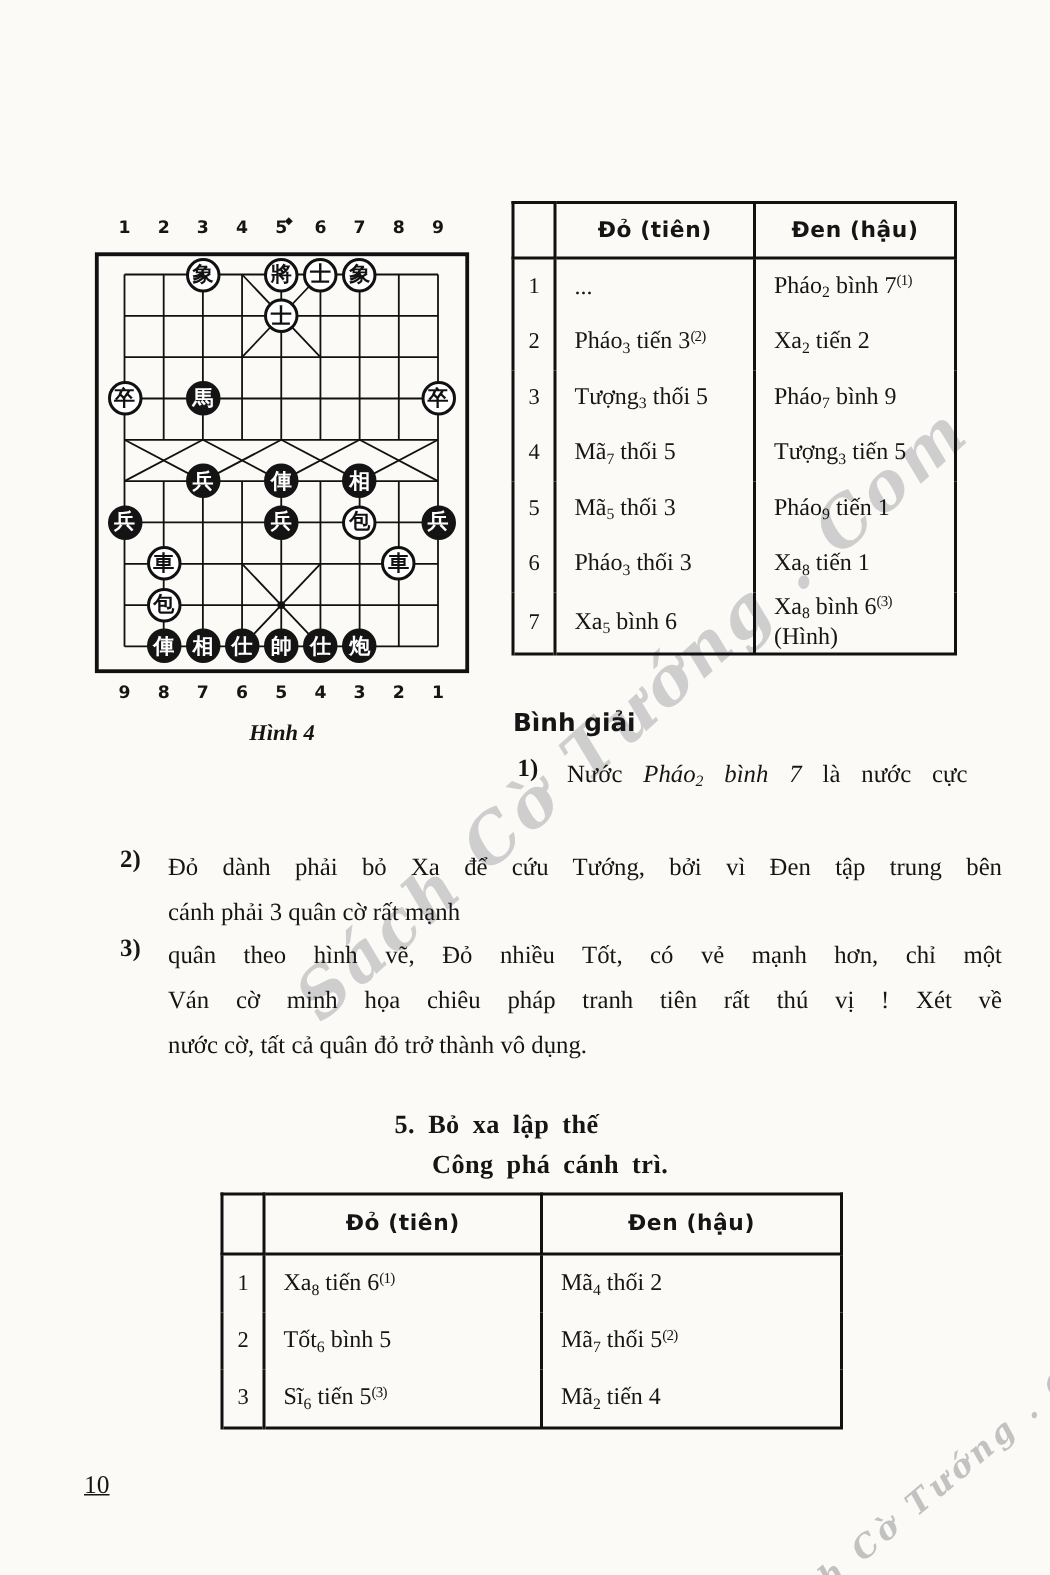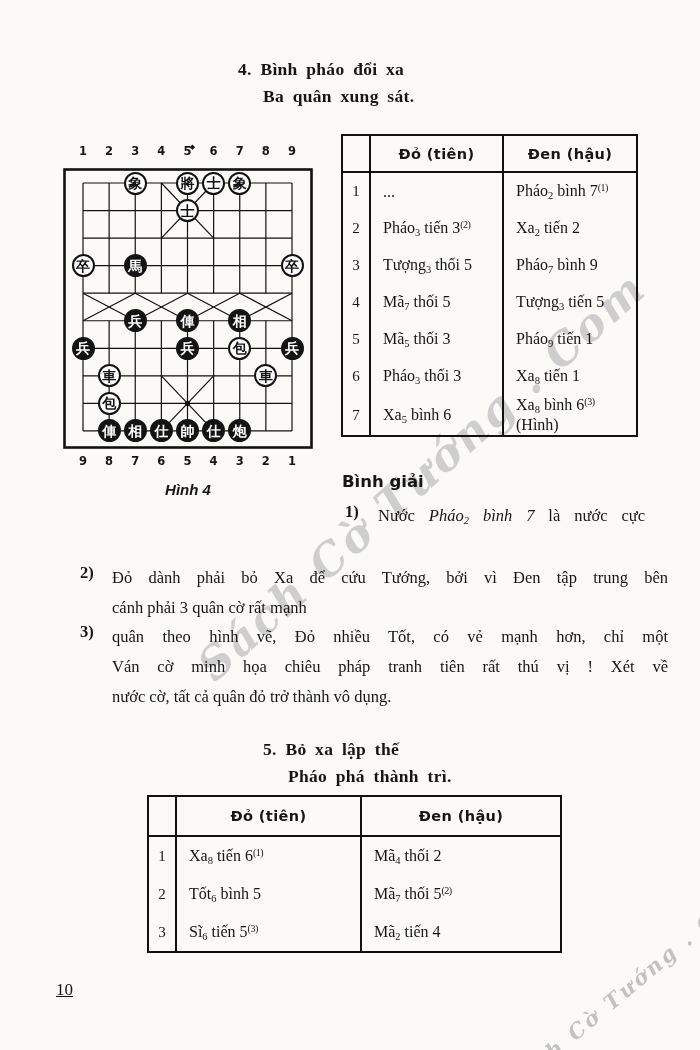--- a/index.html
+++ b/index.html
@@ -31,21 +31,21 @@
   #board-svg{position:absolute;left:63px;top:28px;}
   .piece{
     position:absolute;width:23px;height:23px;border-radius:50%;
     display:flex;align-items:center;justify-content:center;
     font-family:"DejaVu Sans", sans-serif;font-size:14px;font-weight:bold;
     box-sizing:border-box;line-height:1;
   }
   .piece.black{background:#fff;border:2px solid #111;color:#111;}
   .piece.red{background:#141414;border:2px solid #141414;color:#fff;}
   #board-caption{position:absolute;left:128px;top:341px;width:120px;text-align:center;
-    font-family:Liberation Sans, sans-serif;font-style:italic;font-weight:bold;font-size:15px;}
+    font-family:Liberation Serif, serif;font-style:italic;font-weight:bold;font-size:15px;}
   #top-marker{position:absolute;font-size:7px;top:3px;}
   
   table.mtable{border-collapse:collapse;position:absolute;table-layout:fixed;background:transparent;}
   table.mtable,table.mtable th{border:2px solid #111;}
   table.mtable th{
     border-bottom:2px solid #111;font-family:"DejaVu Sans", sans-serif;
     font-size:14.5px;font-weight:bold;letter-spacing:.4px;text-align:center;
   }
   table.mtable td{border-left:2px solid #111;border-right:2px solid #111;vertical-align:middle;}
   td.no{text-align:center;font-size:15px;}
@@ -77,24 +77,20 @@
   #page-number{position:absolute;left:56px;top:980px;font-size:17px;text-decoration:underline;}
 </style>
 </head>
 <body>
 
 <div class="wm" id="wm-main">Sách Cờ Tướng . Com</div>
 <div class="wm" id="wm-corner">Sách Cờ Tướng . Com</div>
 
 <div class="content">
 
-  <div class="sec-heading" id="sec4">
-    <div><span>4.</span> <span>Bình pháo đổi xa</span></div>
-    <div class="l2">Ba quân xung sát.</div>
-  </div>
 
   <div id="board-wrap">
     <div class="numstrip" id="top-numbers">
         <span style="left: 75px; top: 4px;">1</span>
         <span style="left: 101.125px; top: 4px;">2</span>
         <span style="left: 127.25px; top: 4px;">3</span>
         <span style="left: 153.375px; top: 4px;">4</span>
         <span style="left: 179.5px; top: 4px;">5</span>
         <span style="left: 205.625px; top: 4px;">6</span>
         <span style="left: 231.75px; top: 4px;">7</span>
@@ -285,21 +281,21 @@
     <span class="marker">3)</span>
     <div class="body" id="note3-body">
         <div class="jline">quân theo hình vẽ, Đỏ nhiều Tốt, có vẻ mạnh hơn, chỉ một</div>
         <div class="jline">Ván cờ minh họa chiêu pháp tranh tiên rất thú vị ! Xét về</div>
         <div class="lastline">nước cờ, tất cả quân đỏ trở thành vô dụng.</div>
       </div>
   </div>
 
   <div class="sec-heading" id="sec5">
     <div><span>5.</span> <span>Bỏ xa lập thế</span></div>
-    <div class="l2">Pháo phá thành trì.</div>
+    <div class="l2">Công phá cánh trì.</div>
   </div>
 
   <table class="mtable" id="t2">
     <colgroup>
         <col style="width:28px">
         <col style="width:185px">
         <col style="width:200px">
       </colgroup>
     <thead>
       <tr>

